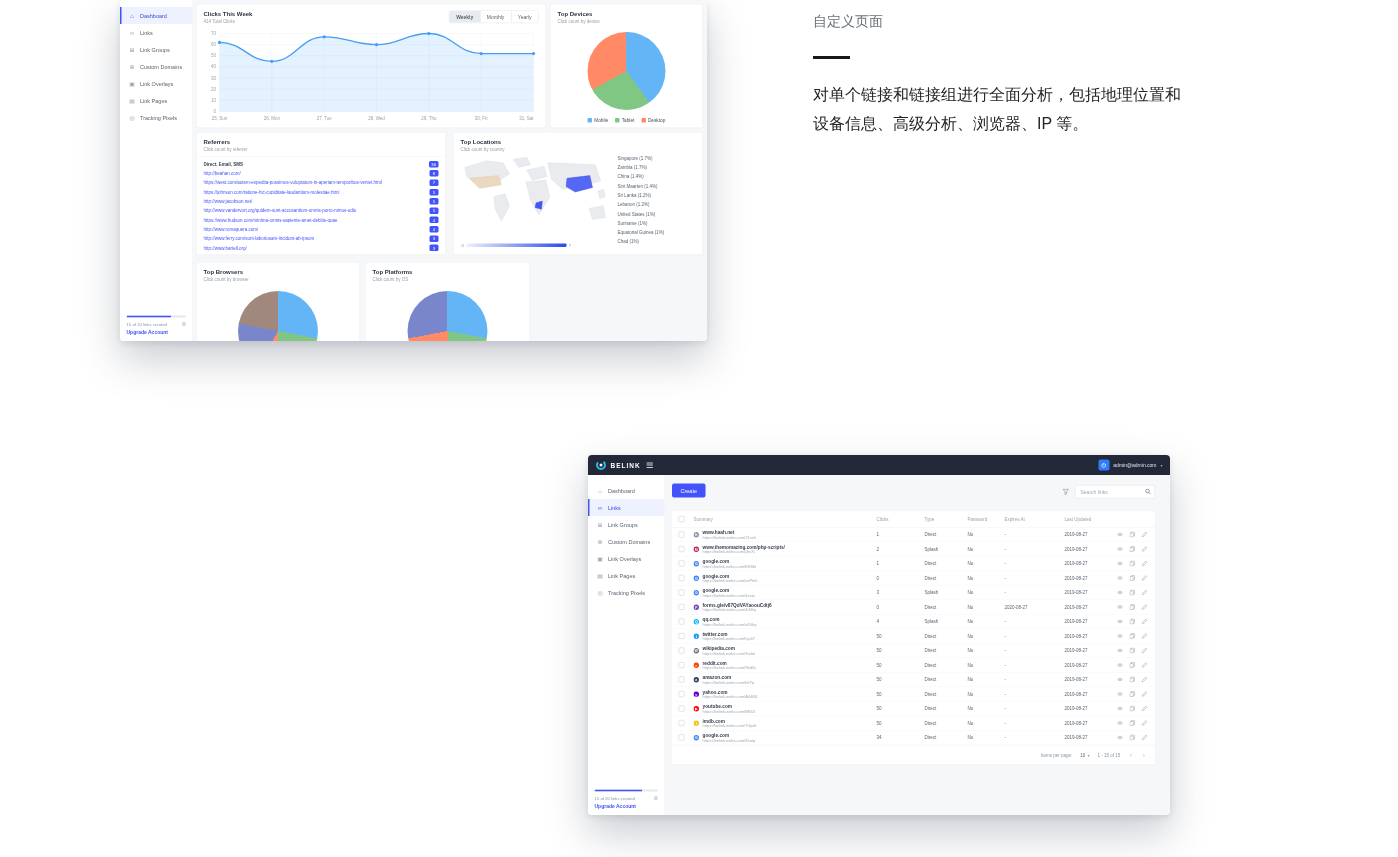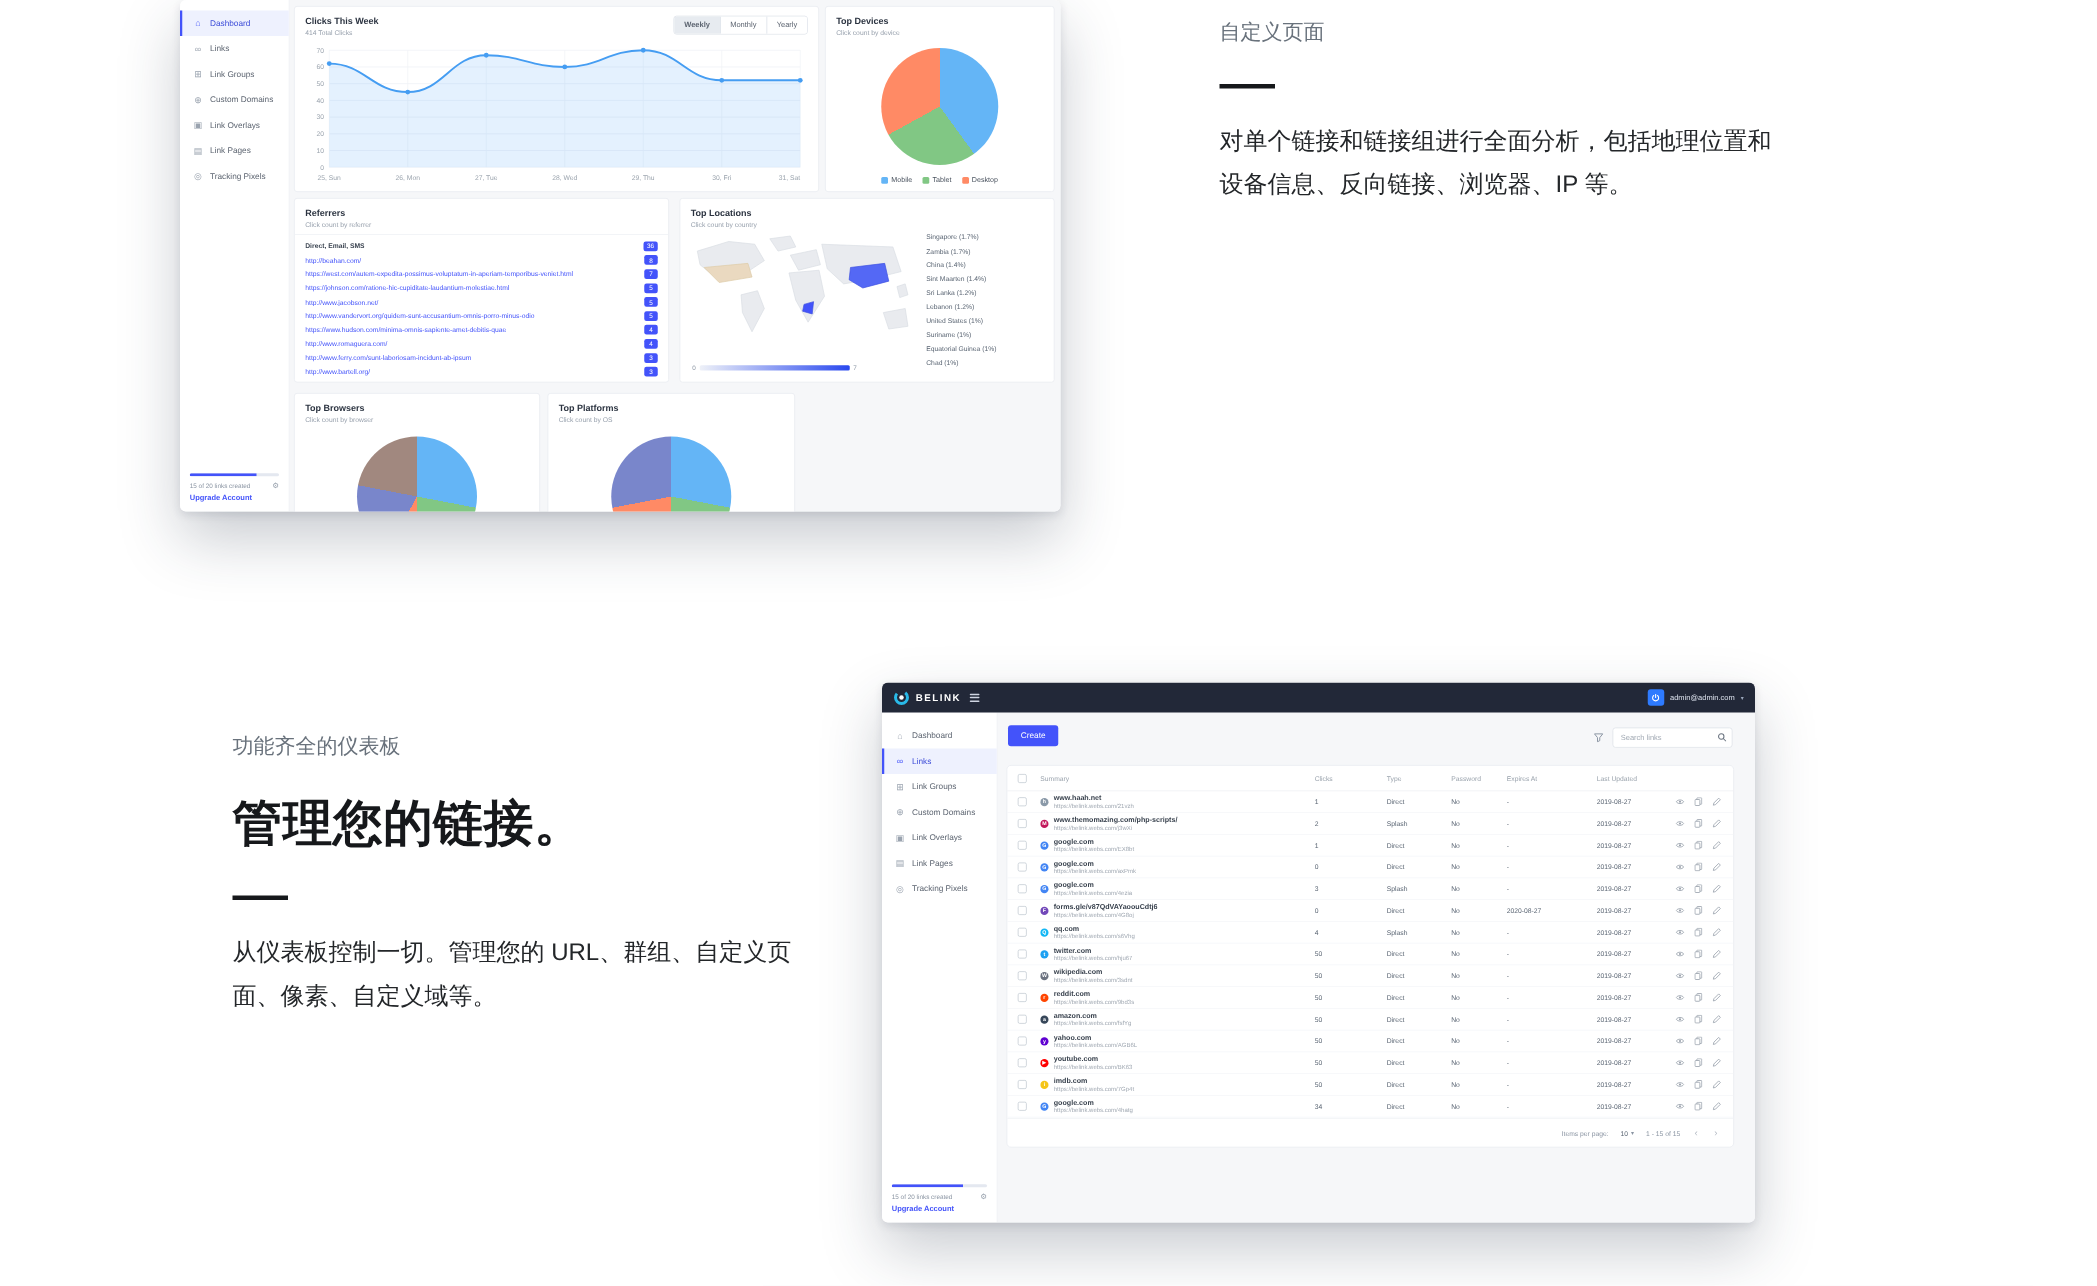--- a/index.html
+++ b/index.html
@@ -110,29 +110,23 @@
   svg{display:block;}
 </style>
 </head>
 <body>
 
 <div class="page">
 
   <div class="copy copy1">
     <div class="eyebrow">自定义页面</div>
     <div class="rule"></div>
-    <p>对单个链接和链接组进行全面分析，包括地理位置和设备信息、反向链接、浏览器、IP 等。</p>
+    <p>对单个链接和链接组进行全面分析，包括地理位置和设备信息、高级分析、浏览器、IP 等。</p>
   </div>
 
-  <div class="copy copy2">
-    <div class="eyebrow">功能齐全的仪表板</div>
-    <h2>管理您的链接。</h2>
-    <div class="rule"></div>
-    <p>从仪表板控制一切。管理您的 URL、群组、自定义页面、像素、自定义域等。</p>
-  </div>
 
   <div class="shot shot1">
     <div class="shot-inner">
 
       <div class="sb">
         <div class="sb-items">
 
             <div class="sb-item active">
               <span class="glyph">⌂</span>
               <span>Dashboard</span>

